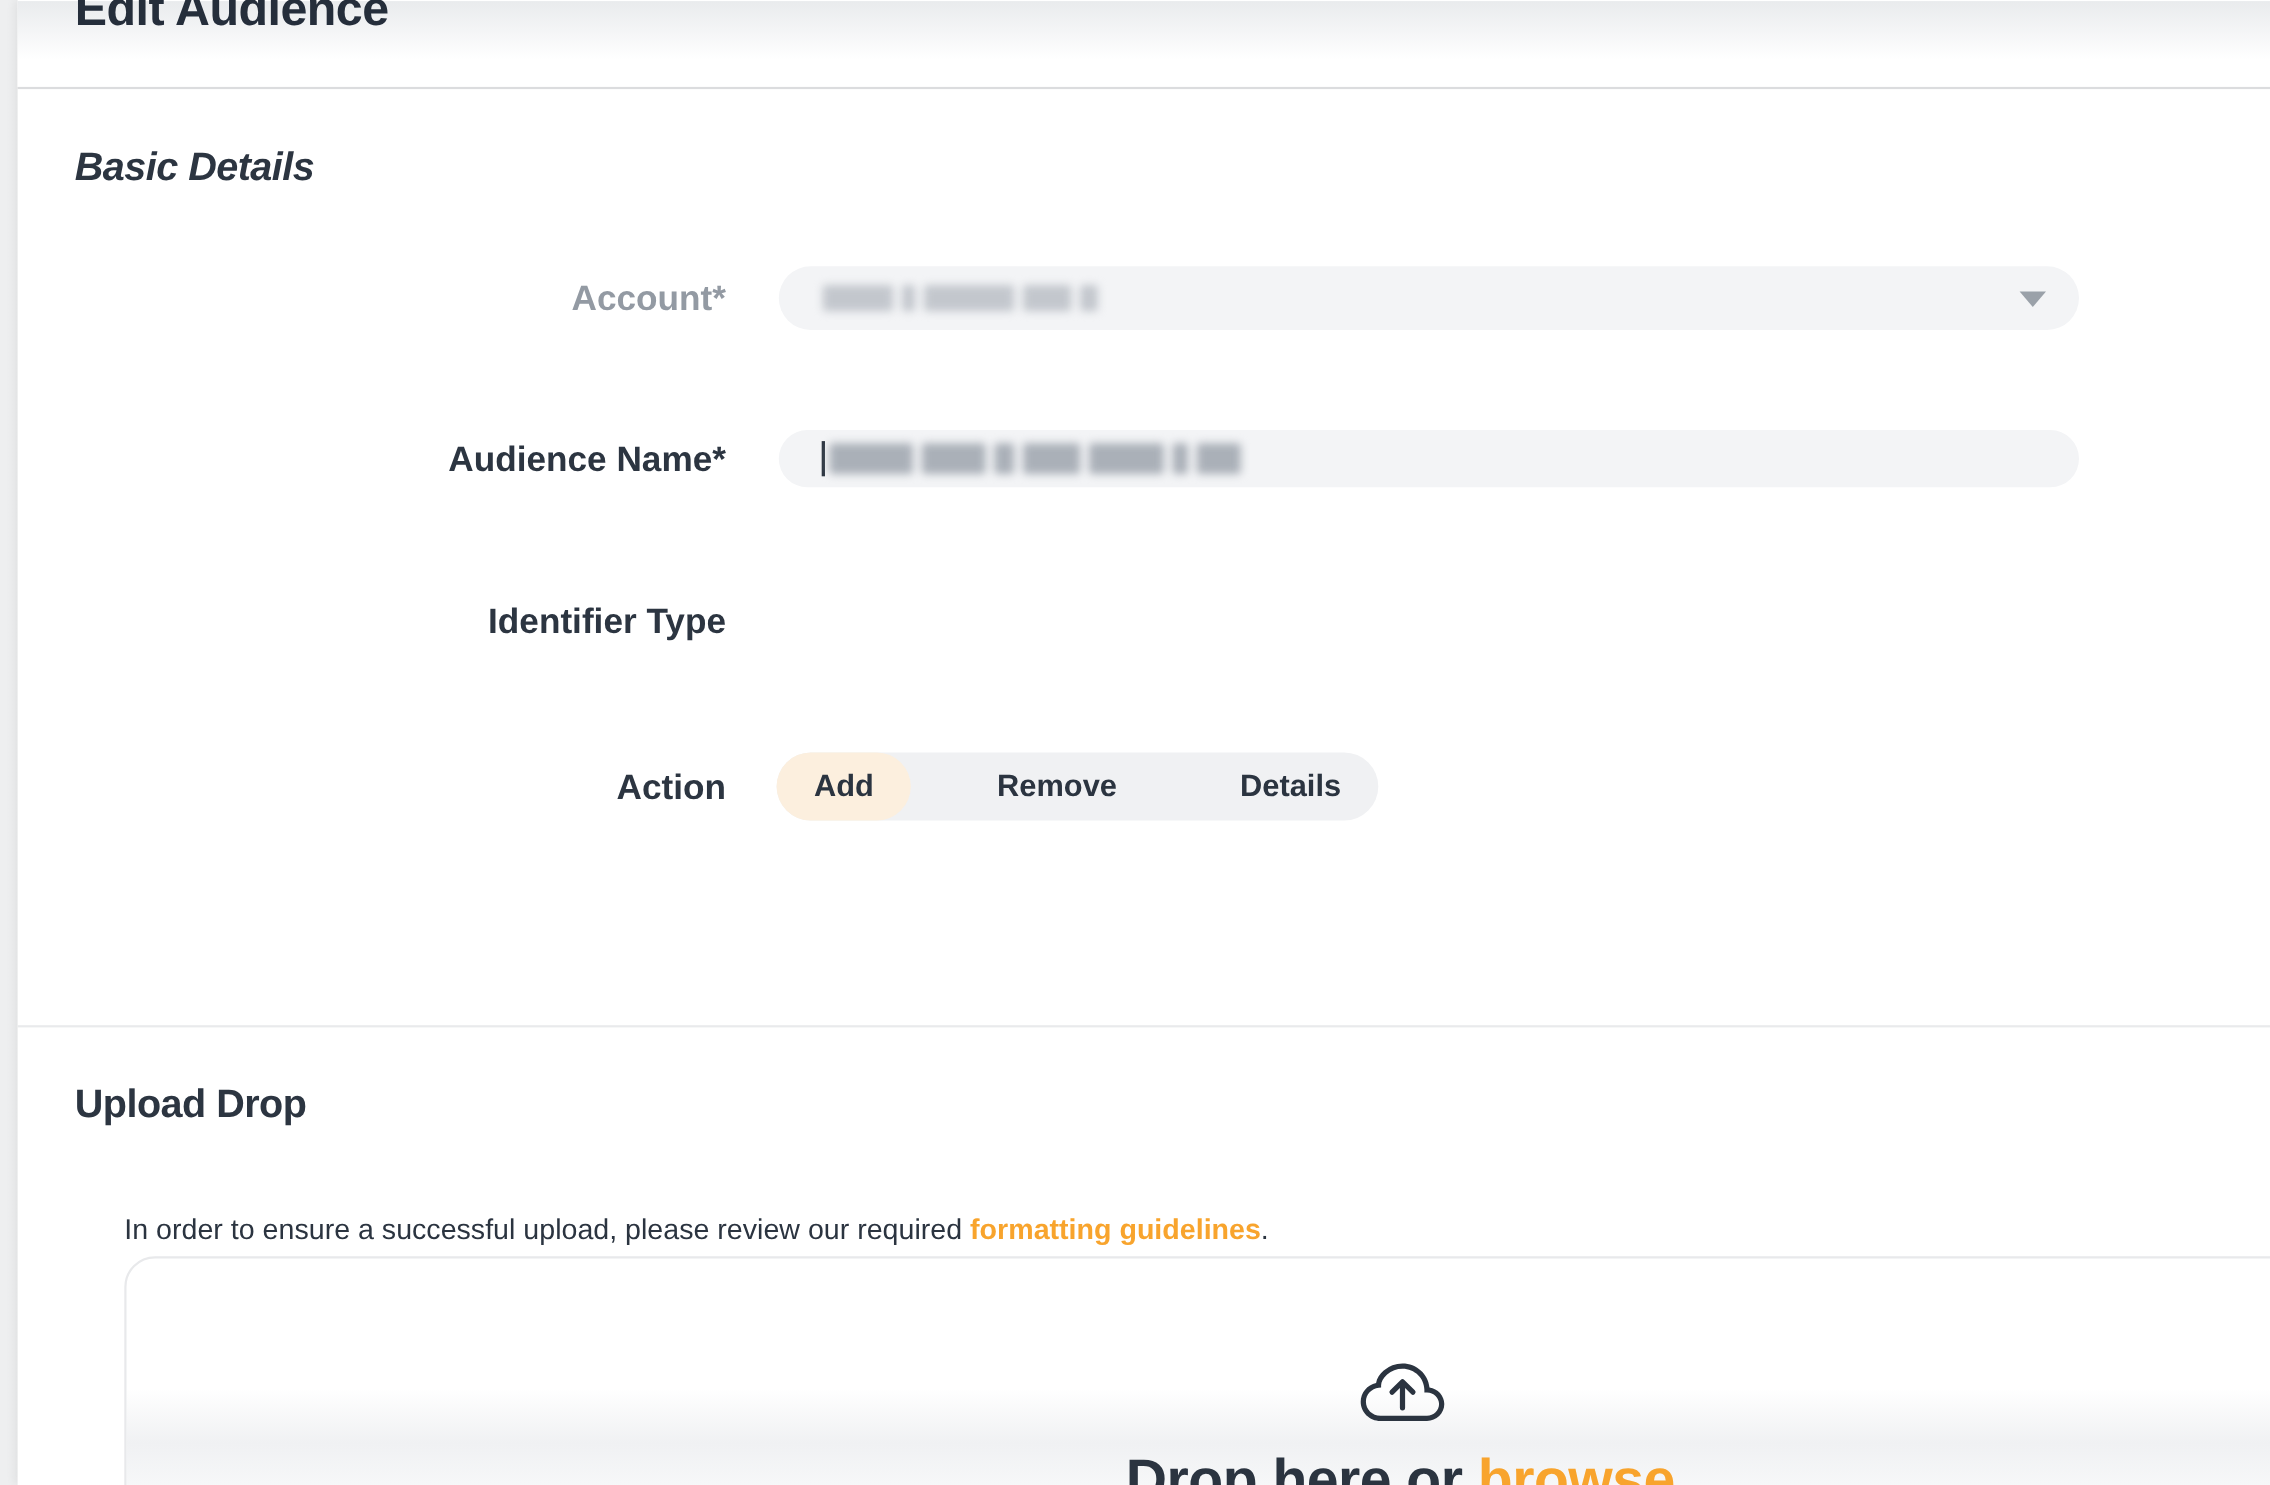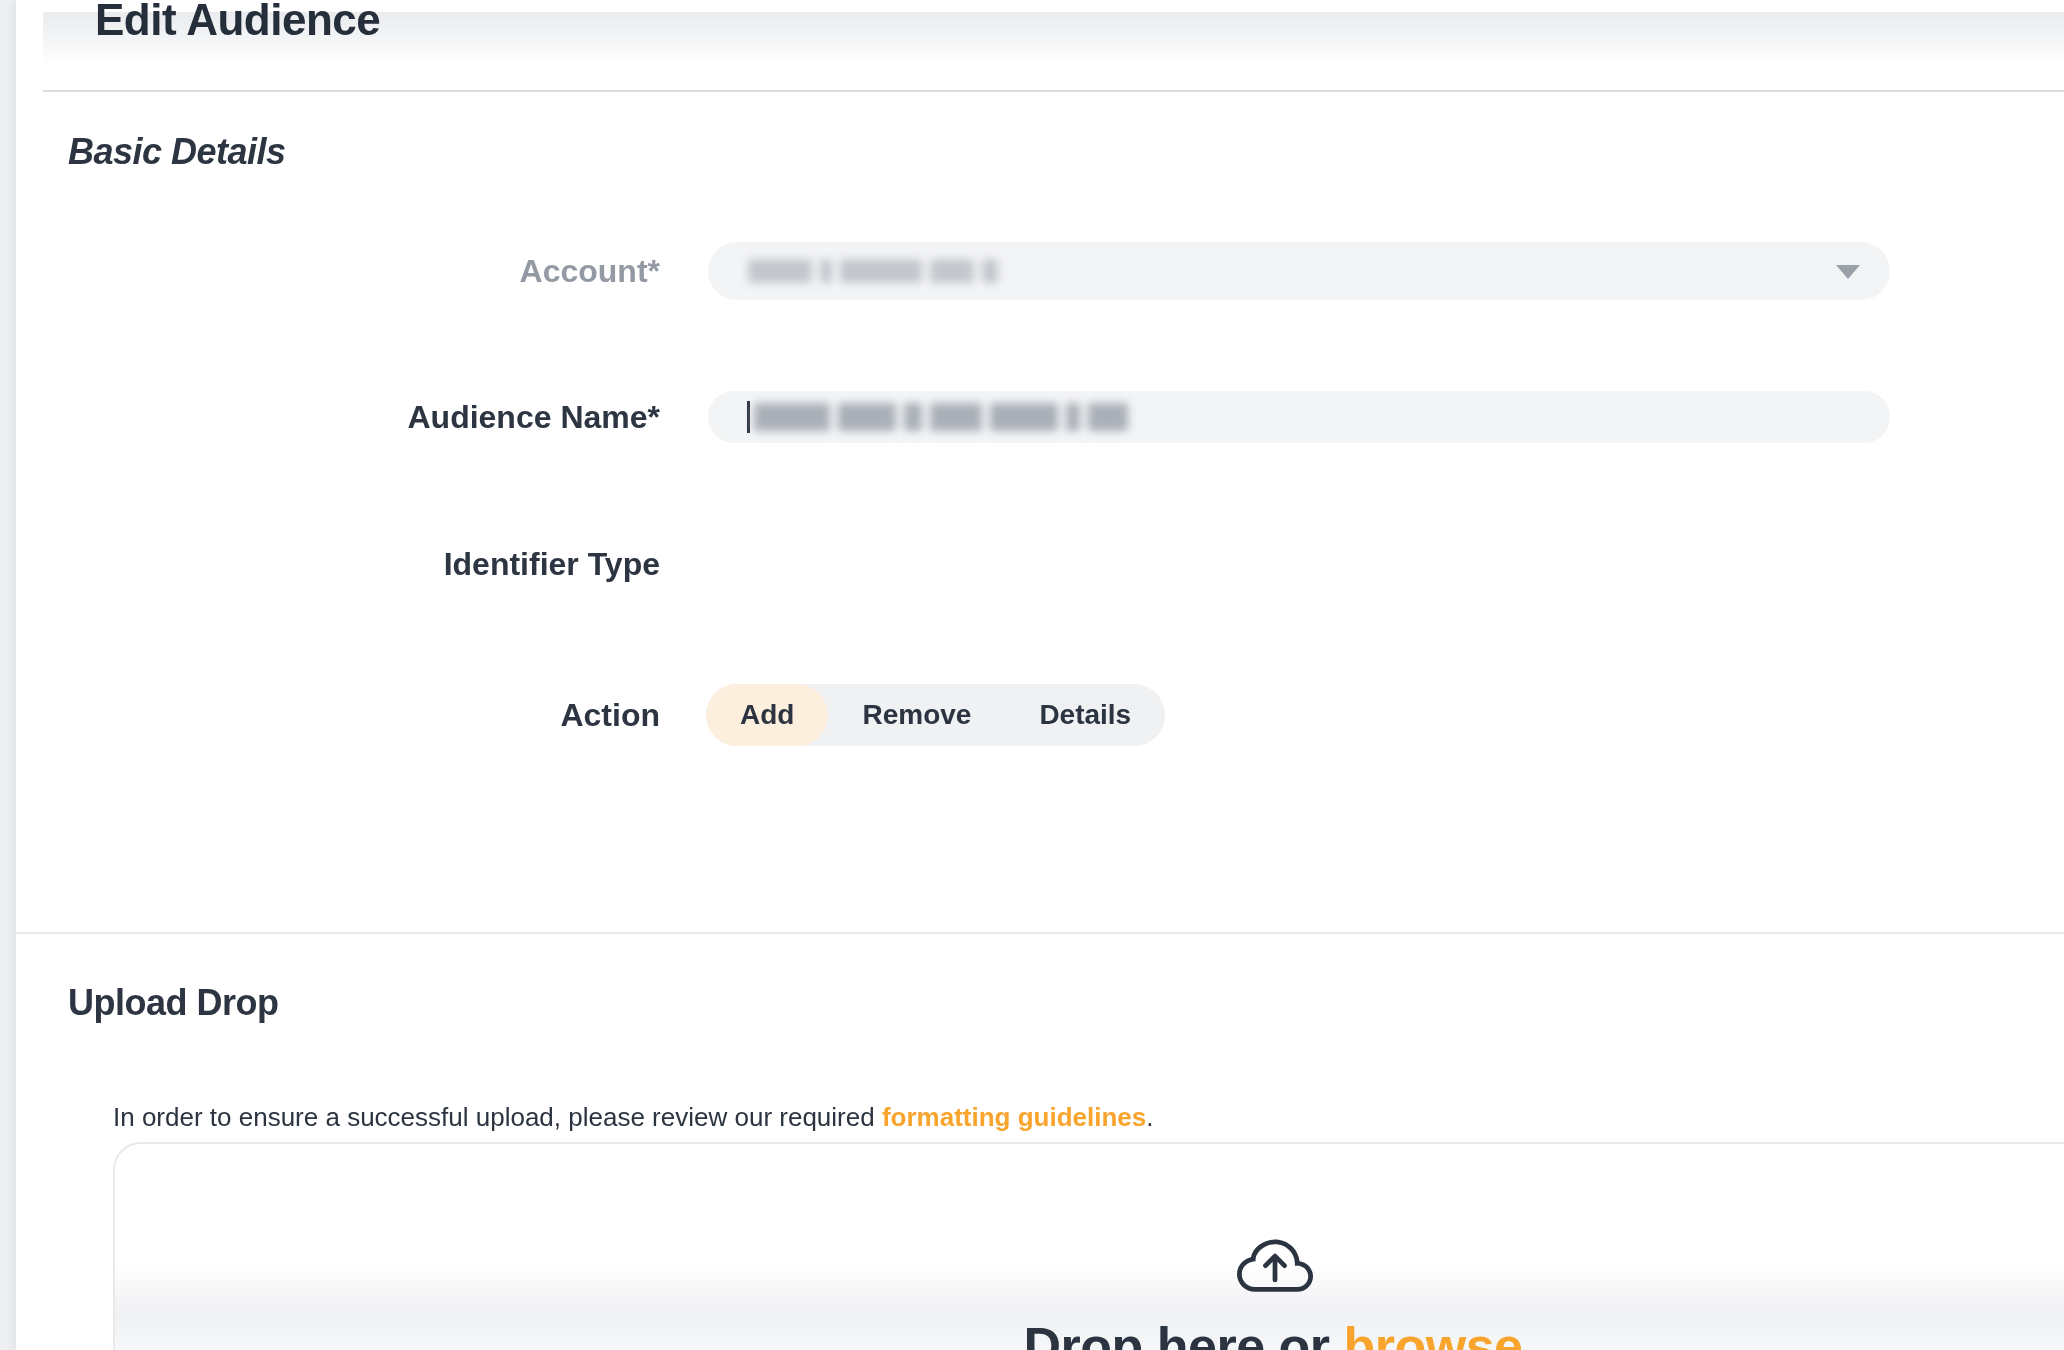--- a/index.html
+++ b/index.html
@@ -9,24 +9,23 @@
     font-family:"Liberation Sans", sans-serif;
     color:#2c3541;
   }
   .panel {
     position:absolute; left:16px; top:0; width:2048px; height:1350px;
     background:#ffffff;
     box-shadow:-3px 0 8px rgba(0,0,0,0.06);
   }
   
   .page-header {
-    position:absolute; left:0; top:12px; right:0; height:80px;
+    position:absolute; left:0; top:1px; right:0; height:80px;
     background:linear-gradient(180deg,#e9ebed 0%,#f5f6f7 38%,#ffffff 68%);
     border-bottom:2px solid #dbdcde;
-    margin-left:27px;
   }
   .page-title {
     position:absolute; left:52px; top:-16px;
     font-size:44px; font-weight:bold; letter-spacing:-0.5px;
     line-height:48px; color:#252e3b; white-space:nowrap;
   }
   .section-heading {
     position:absolute; left:52px;
     font-size:36px; font-weight:bold; letter-spacing:-0.5px; color:#2c3541;
   }
@@ -73,21 +72,21 @@
     background:#2c3541;
   }
 
   .segmented {
     position:absolute; left:690px; height:62px;
     display:inline-flex; align-items:stretch;
     background:#f0f1f3; border-radius:31px;
     font-size:28px; font-weight:bold; color:#2b3440;
   }
   .seg-idtype { top:533px; }
-  .seg-action { top:684px; }
+  .seg-action { top:684px;gap:44px; }
   .seg {
     line-height:62px; padding:0 34px; border-radius:31px;
     cursor:pointer; white-space:nowrap;
   }
   .seg.selected { background:#fcefde; }
 
   .section-divider {
     position:absolute; left:0; right:0; top:932px; height:2px; background:#e9eaec;
   }
 

